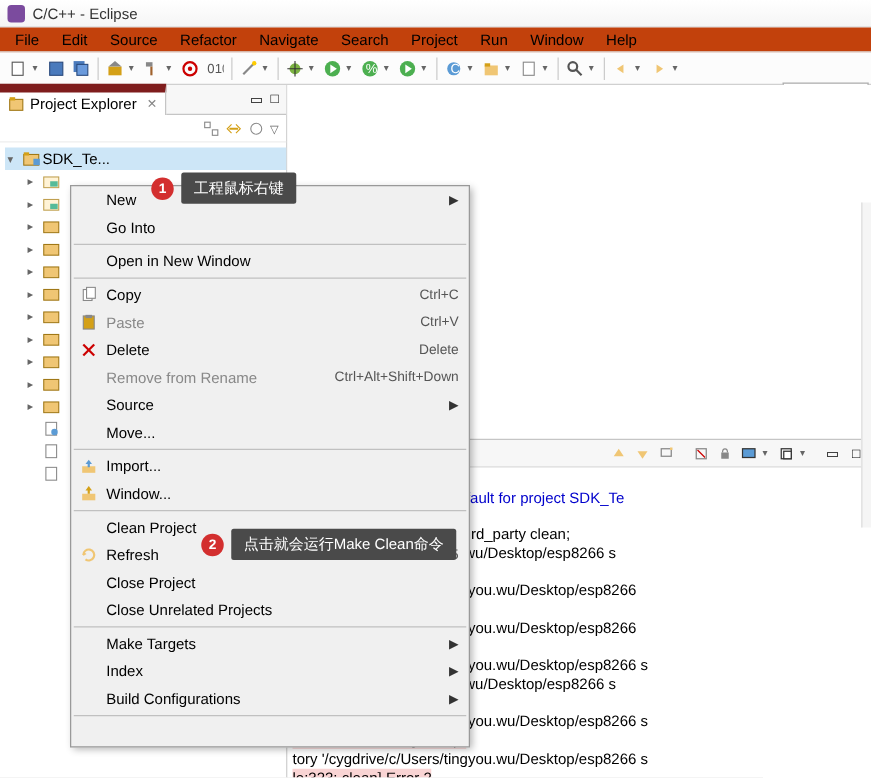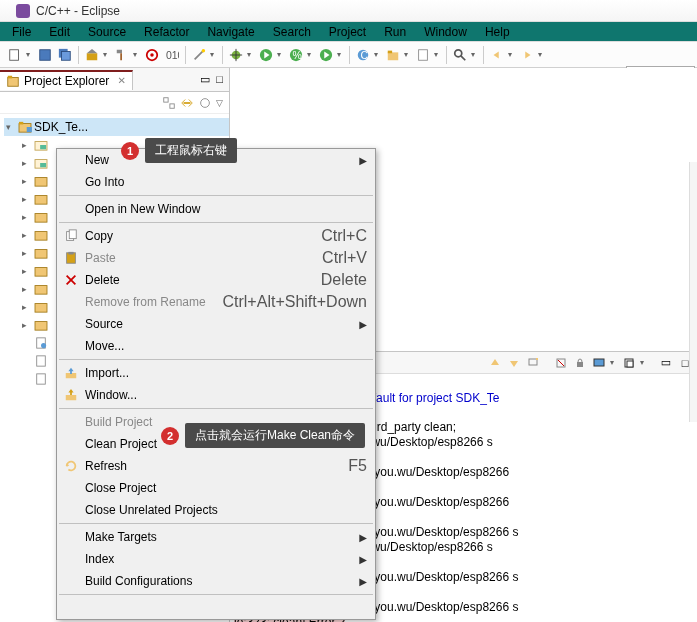--- a/index.html
+++ b/index.html
@@ -1,52 +1,52 @@
 <!DOCTYPE html>
 <html><head>
 <meta charset="utf-8">
 <style>
 * { margin: 0; padding: 0; box-sizing: border-box; font-family: "Segoe UI", Tahoma, sans-serif; font-size: 12px; }
 body { background: #f0f0f0; width: 697px; height: 622px; overflow: hidden; position: relative; }
-.title-bar { height: 22px; background: linear-gradient(#fff, #f5f5f5); display: flex; align-items: center; padding-left: 16px; border-bottom: 1px solid #ddd; }
+.title-bar { height: 22px; background: linear-gradient(#fff, #f5f5f5); display: flex; align-items: center; padding-left: 6px; border-bottom: 1px solid #ddd; }
 .title-bar .app-icon { width: 14px; height: 14px; background: #7b4b9e; border-radius: 3px; margin-right: 6px; }
 .title-bar span { font-size: 12px; color: #333; }
-.menu-bar { height: 20px; background: #0f766e; display: flex; align-items: center; padding-left: 4px; gap: 2px; border-bottom: 1px solid #ddd; }
+.menu-bar { height: 20px; background: #c2410c; display: flex; align-items: center; padding-left: 4px; gap: 2px; border-bottom: 1px solid #ddd; }
 .menu-bar .mi { padding: 2px 8px; cursor: pointer; }
 .toolbar { height: 26px; background: #fcfcfc; border-bottom: 1px solid #d0d0d0; display: flex; align-items: center; padding-left: 6px; gap: 2px; overflow: hidden; }
 .tbtn { width: 18px; height: 18px; display: flex; align-items: center; justify-content: center; border-radius: 2px; cursor: pointer; }
 .tbtn svg { width: 14px; height: 14px; }
 .drop { width: 8px; font-size: 8px; color: #666; }
 .sep { width: 1px; height: 18px; background: #ccc; margin: 0 2px; }
 .quick-access { position: absolute; right: 2px; top: 66px; background: #fff; border: 1px solid #aaa; padding: 2px 6px; font-size: 11px; }
 .main-area { display: flex; height: calc(100% - 68px); }
 .explorer-panel { width: 230px; background: #fff; border-right: 1px solid #c5c5c5; display: flex; flex-direction: column; }
 .explorer-tab { height: 24px; display: flex; align-items: center; border-bottom: 1px solid #c5c5c5; background: #f7f7f7; }
-.explorer-tab .tab-active { background: #fff; border-top: 2px solid #7f1d1d; border-right: 1px solid #c5c5c5; padding: 2px 6px; display: flex; align-items: center; gap: 4px; }
+.explorer-tab .tab-active { background: #fff; border-top: 7px solid #7f1d1d; border-right: 1px solid #c5c5c5; padding: 2px 6px; display: flex; align-items: center; gap: 4px; }
 .explorer-tab .tab-icons { margin-left: auto; display: flex; gap: 6px; padding-right: 6px; }
 .explorer-toolbar { height: 22px; display: flex; align-items: center; justify-content: flex-end; padding-right: 6px; gap: 4px; border-bottom: 1px solid #eee; }
 .tree { padding: 4px 0 4px 4px; }
 .tree-row { display: flex; align-items: center; height: 18px; gap: 2px; padding-left: 2px; }
 .tree-row.sel { background: #cde6f7; }
 .tree-row.child { padding-left: 18px; }
 .expand { width: 10px; color: #666; font-size: 9px; }
 .folder-icon { width: 14px; height: 12px; }
 .right-area { flex: 1; display: flex; flex-direction: column; background: #fff; position: relative; }
 .editor-blank { flex: 1; background: #fff; border-bottom: 1px solid #c5c5c5; }
 .console-panel { height: 270px; display: flex; flex-direction: column; }
 .console-header { height: 22px; display: flex; align-items: center; justify-content: flex-end; padding-right: 4px; gap: 3px; border-bottom: 1px solid #ddd; background: #f7f7f7; }
 .console-header .cbtn { width: 16px; height: 16px; cursor: pointer; display:flex;align-items:center;justify-content:center;}
 .console-body { flex: 1; overflow: hidden; padding: 2px 4px; font-family: Consolas, monospace; font-size: 11px; line-height: 14px; white-space: pre; }
 .console-body .blue { color: #0000cc; }
 .console-body .black { color: #000; }
 .console-body .err { background: #f9d4d4; color: #000; }
 .context-menu { position: absolute; left: 56px; top: 148px; width: 320px; background: #f0f0f0; border: 1px solid #999; box-shadow: 2px 2px 6px rgba(0,0,0,0.3); z-index: 100; }
 .cm-row { height: 22px; display: flex; align-items: center; padding: 0 8px 0 28px; position: relative; cursor: pointer; }
 .cm-row.disabled { color: #888; }
-.cm-row .shortcut { margin-left: auto; color: #555; font-size: 16px; }
+.cm-row .shortcut { margin-left: auto; color: #555; font-size: 11px; }
 .cm-row .sub { margin-left: auto; font-size: 10px; color: #333; }
 .cm-sep { height: 1px; background: #c0c0c0; margin: 2px 2px; }
 .cm-icon { position: absolute; left: 6px; width: 16px; height: 16px; display:flex;align-items:center;justify-content:center;}
 .callout { position: absolute; background: #4a4a4a; color: #fff; padding: 4px 10px; border-radius: 2px; font-size: 13px; z-index: 200; display: flex; align-items: center; gap: 8px; }
 .callout .num { width: 18px; height: 18px; background: #d32f2f; border-radius: 50%; display: flex; align-items: center; justify-content: center; font-size: 11px; font-weight: bold; position: absolute; left: -22px; }
 .callout-1 { left: 145px; top: 138px; }
 .callout-1 .num { left: -24px; }
 .callout-2 { left: 185px; top: 423px; }
 .callout-2 .num { left: -24px; }
 .right-strip { position:absolute; right:0; top:94px; width:8px; height:260px; background:#f5f5f5; border-left:1px solid #ddd;}
@@ -480,23 +480,20 @@
       <span class="cm-icon">
         <svg width="14" height="14" viewBox="0 0 16 16">
           <rect x="2" y="8" width="12" height="6" fill="#f0c674"></rect>
           <polygon points="8,1 11,5 5,5" fill="#d4a017"></polygon>
           <line x1="8" y1="4" x2="8" y2="8" stroke="#d4a017" stroke-width="2"></line>
         </svg>
       </span>
       <span>Window...</span>
     </div>
     <div class="cm-sep"></div>
-    <div class="cm-row disabled">
-      <span>Build Project</span>
-    </div>
     <div class="cm-row">
       <span>Clean Project</span>
     </div>
     <div class="cm-row">
       <span class="cm-icon">
         <svg width="14" height="14" viewBox="0 0 16 16">
           <path d="M3 8 A5 5 0 1 1 5 12" fill="none" stroke="#f0c674" stroke-width="2"></path>
           <polygon points="3,5 3,9 6,7" fill="#f0c674"></polygon>
         </svg>
       </span>

